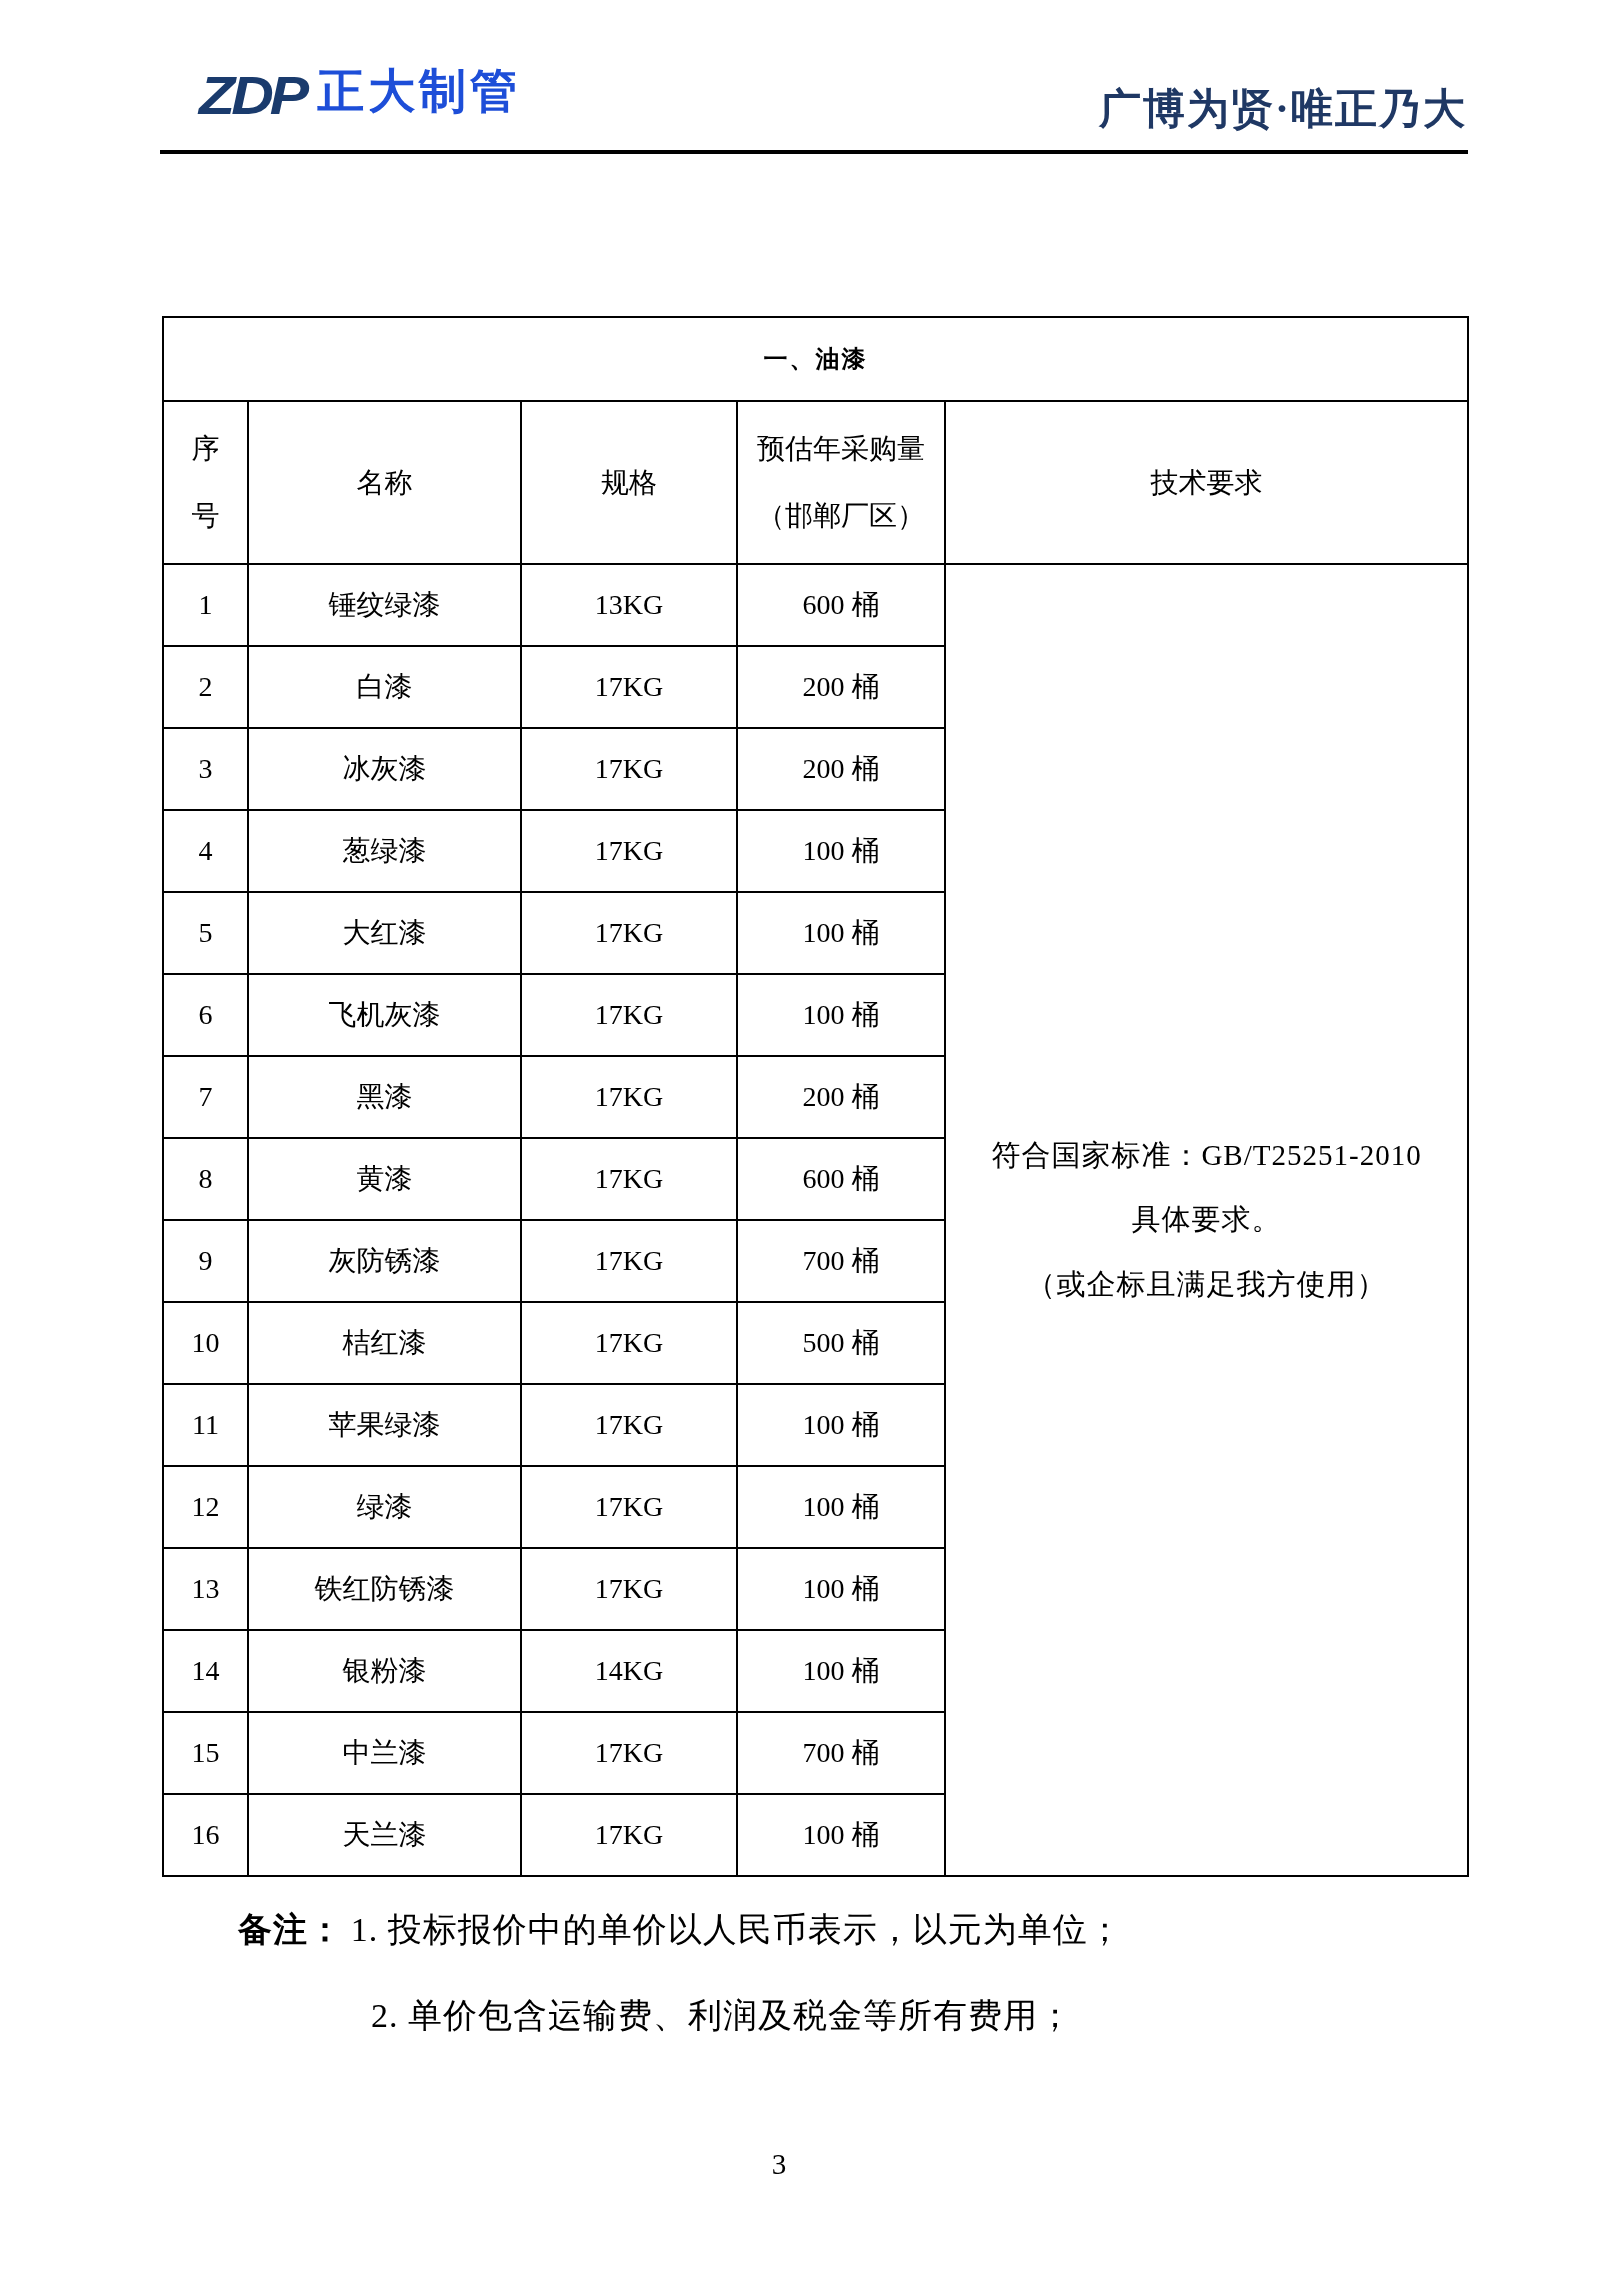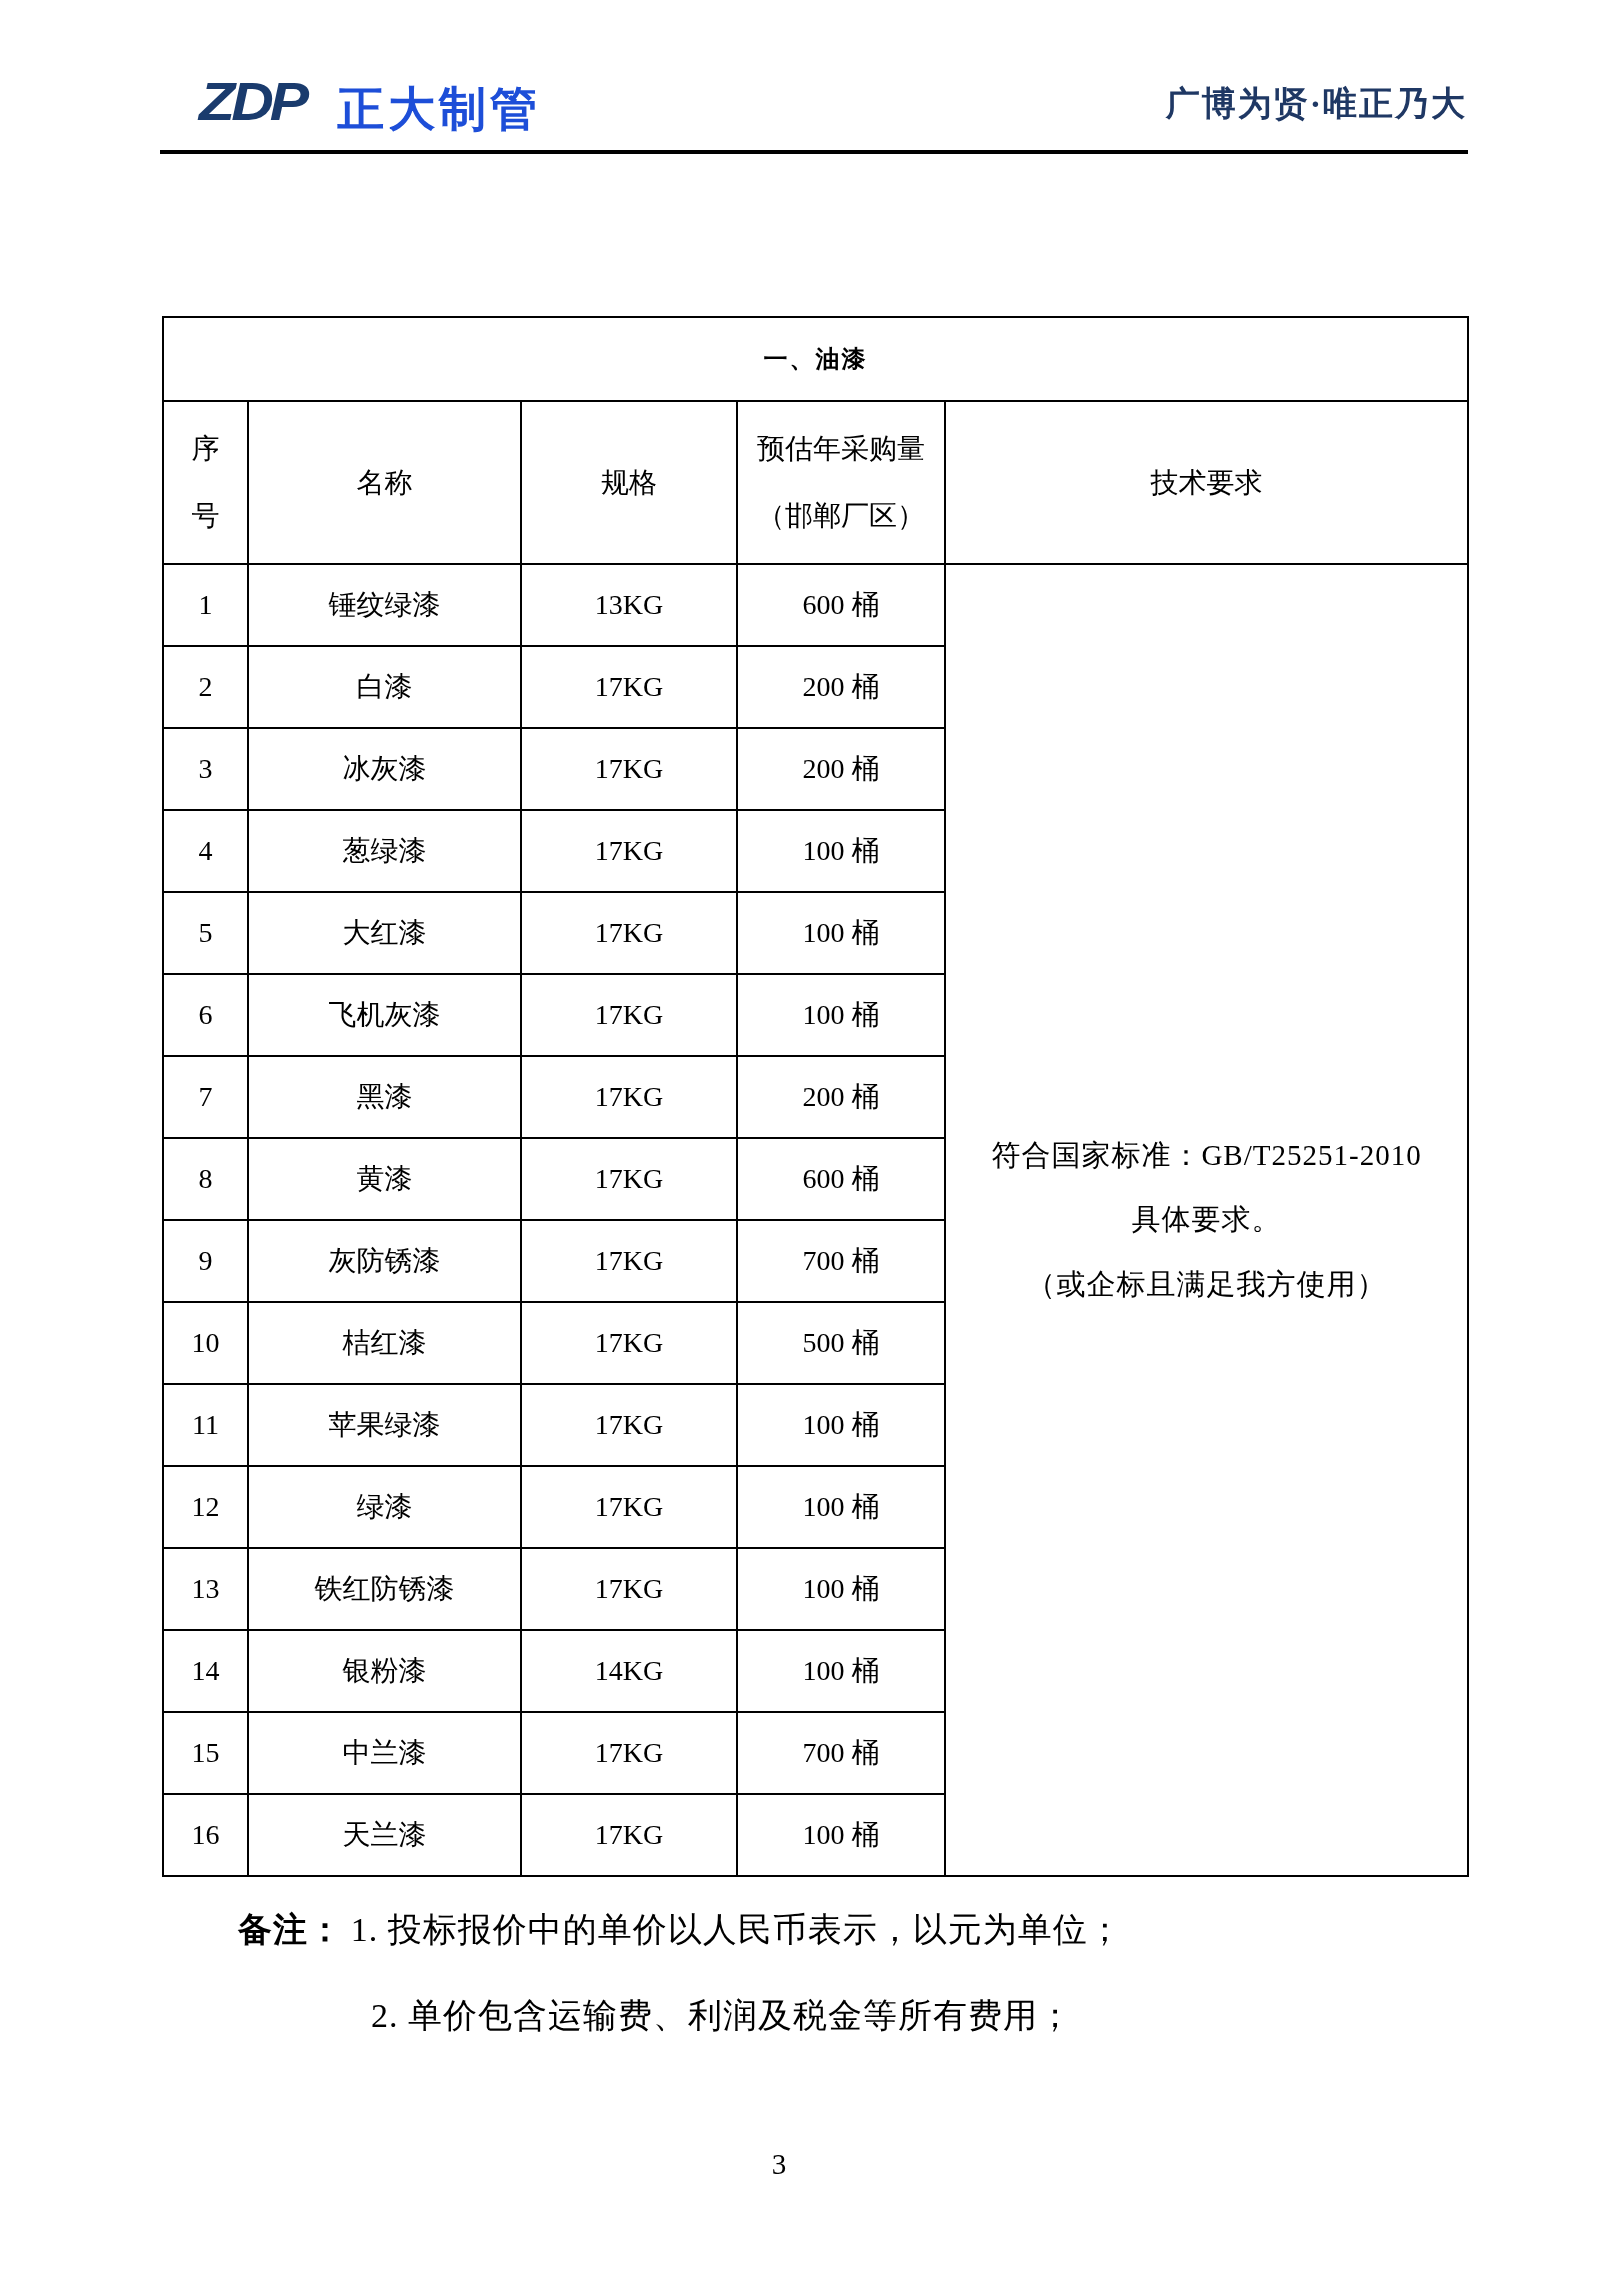--- a/index.html
+++ b/index.html
@@ -9,37 +9,37 @@
     margin:0 auto;
     background:#ffffff;
     font-family:"Liberation Serif","DejaVu Serif",serif;
     color:#000;
     overflow:hidden;
   }
 
   
   .logo {
     position:absolute; left:199px; top:67px;
-    display:flex; align-items:flex-end; gap:32px; height:65px;
+    display:flex; align-items:flex-start; gap:12px; height:65px;
   }
   .logo-zdp {
     font-family:"Liberation Sans","DejaVu Sans",sans-serif;
     font-weight:700; font-style:italic;
     font-size:59px; line-height:1;
     color:#1a3b6d; letter-spacing:-3.9px;
     transform:scaleY(0.92);
   }
   .logo-cn {
     font-family:"Liberation Sans","DejaVu Sans",sans-serif;
     font-weight:700; font-size:47px; line-height:1;
     color:#1d4ed8; letter-spacing:3.9px;
   }
   .slogan {
     position:absolute; right:154px; top:84px;
-    font-weight:700; font-size:34px; line-height:1.2;
+    font-weight:700; font-size:42px; line-height:1.2;
     color:#1f3864; letter-spacing:2px;
   }
   .header-rule {
     position:absolute; left:160px; top:150px;
     width:1308px; height:3.9px; background:#000;
   }
 
   
   .doc-title {
     position:absolute; left:0; top:184px; width:100%;

